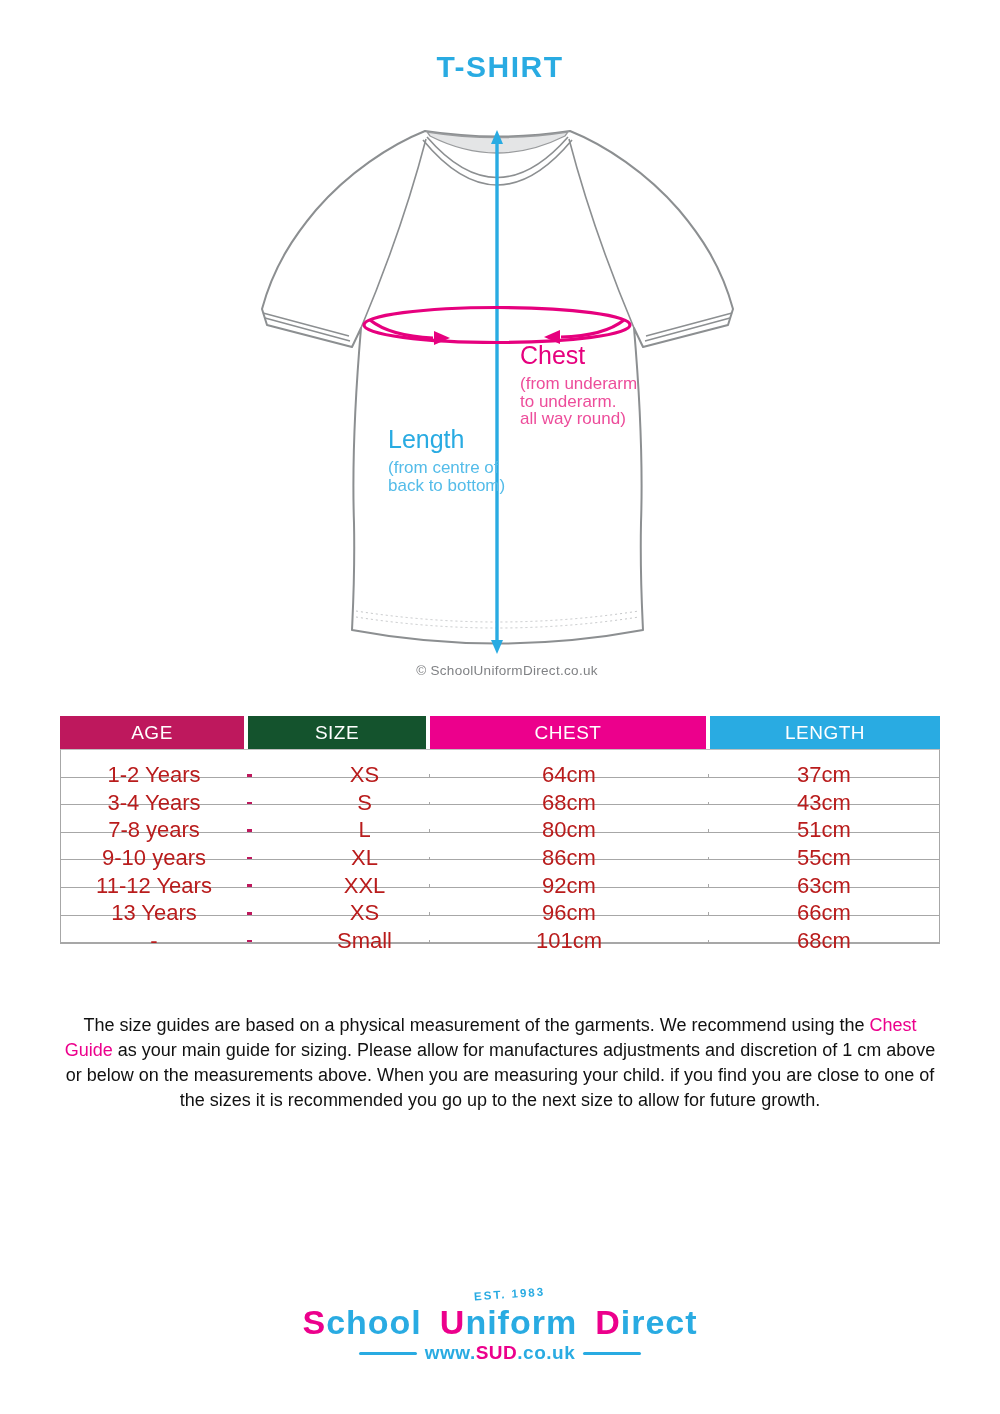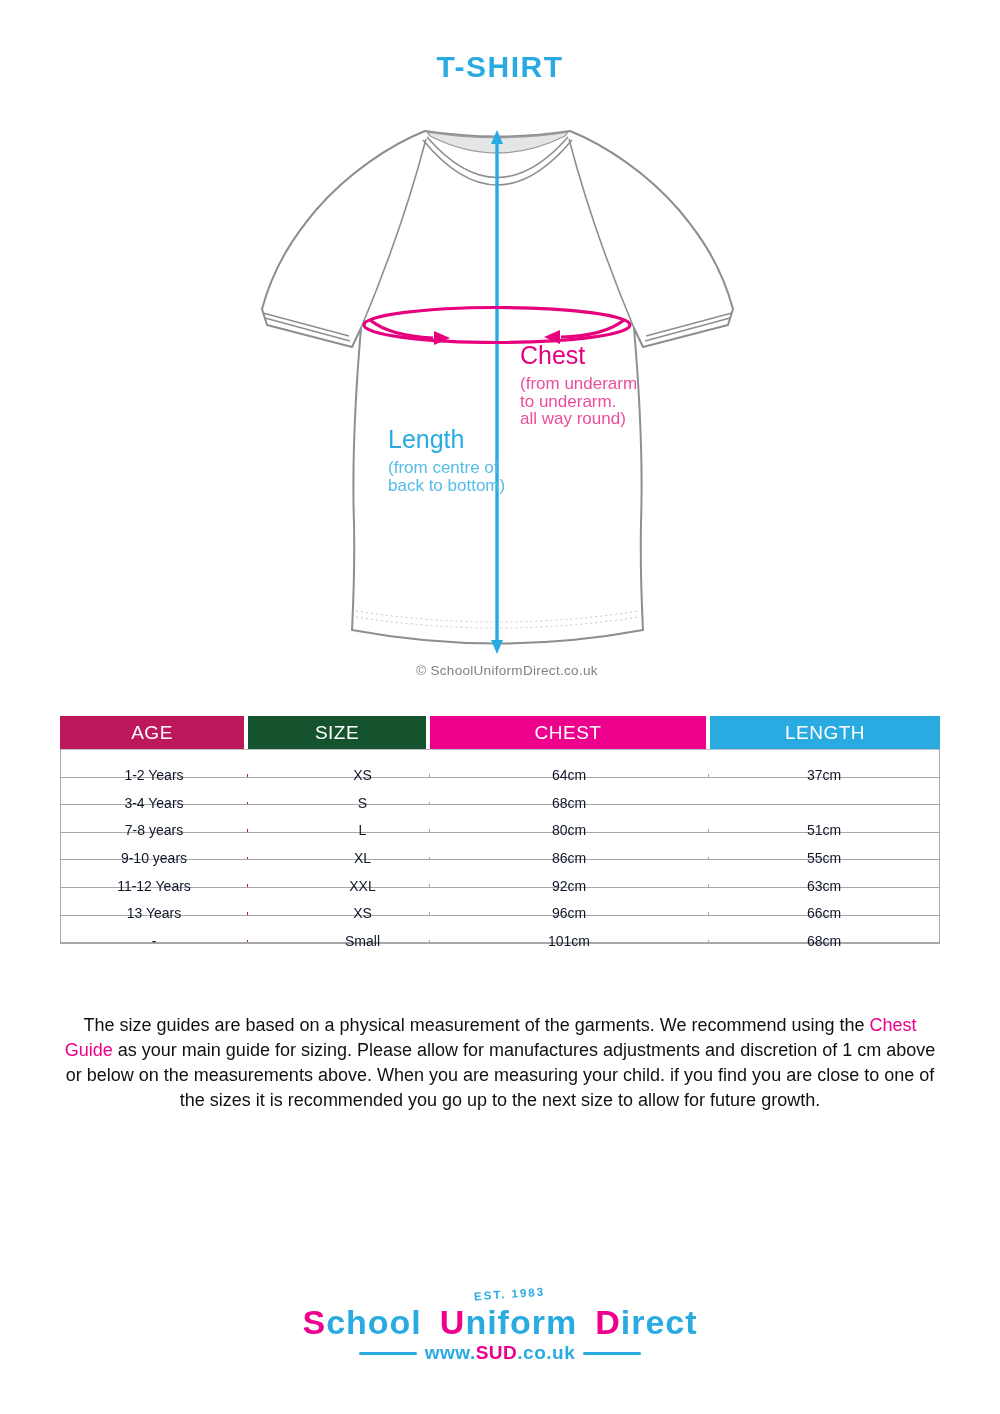--- a/index.html
+++ b/index.html
@@ -34,26 +34,26 @@
     display:flex; align-items:center; justify-content:center;
   }
   .th-age    { width:184px; background:#be185d; }
   .th-size   { width:178px; background:#14532d; }
   .th-chest  { width:276px; background:#EC008C; }
   .th-length { width:230px; background:#29ABE2; }
   .tbody { border:1px solid #A7A7A7; border-top:1px solid #BFBFBF; }
   .tr { display:flex; height:27.6px; border-bottom:1px solid #A7A7A7; }
   .tr:last-child { border-bottom:1px solid #A7A7A7; }
   .td {
-    font-size:14px; display:flex; align-items:center; justify-content:center;
-    color:#0f172a;
+    font-size:22px; display:flex; align-items:center; justify-content:center;
+    color:#b91c1c;
     margin-top:24px;
   }
   .td:nth-child(1) { width:186px; }
-  .td:nth-child(2) { width:182px; border-left:1px solid #be185d;padding-left:48px; }
+  .td:nth-child(2) { width:182px; border-left:5px solid #be185d;padding-left:48px; }
   .td:nth-child(3) { width:279px; border-left:1px solid #A7A7A7; }
   .td:nth-child(4) { width:231px; border-left:1px solid #A7A7A7; }
   
   .sizing-note {
     position:absolute; left:58px; top:1013px; width:884px;
     font-size:18px; line-height:25px; text-align:center; color:#111;
   }
   .sizing-note .hl { color:#EC008C; }
   
   .logo { position:absolute; left:0; top:1284px; width:1000px; text-align:center; }
@@ -146,20 +146,21 @@
     <div class="tr">
       <div class="td">1-2 Years</div>
       <div class="td">XS</div>
       <div class="td">64cm</div>
       <div class="td">37cm</div>
     </div>
     <div class="tr">
       <div class="td">3-4 Years</div>
       <div class="td">S</div>
       <div class="td">68cm</div>
+      <div class="td">43cm</div>
     </div>
     <div class="tr">
       <div class="td">7-8 years</div>
       <div class="td">L</div>
       <div class="td">80cm</div>
       <div class="td">51cm</div>
     </div>
     <div class="tr">
       <div class="td">9-10 years</div>
       <div class="td">XL</div>

